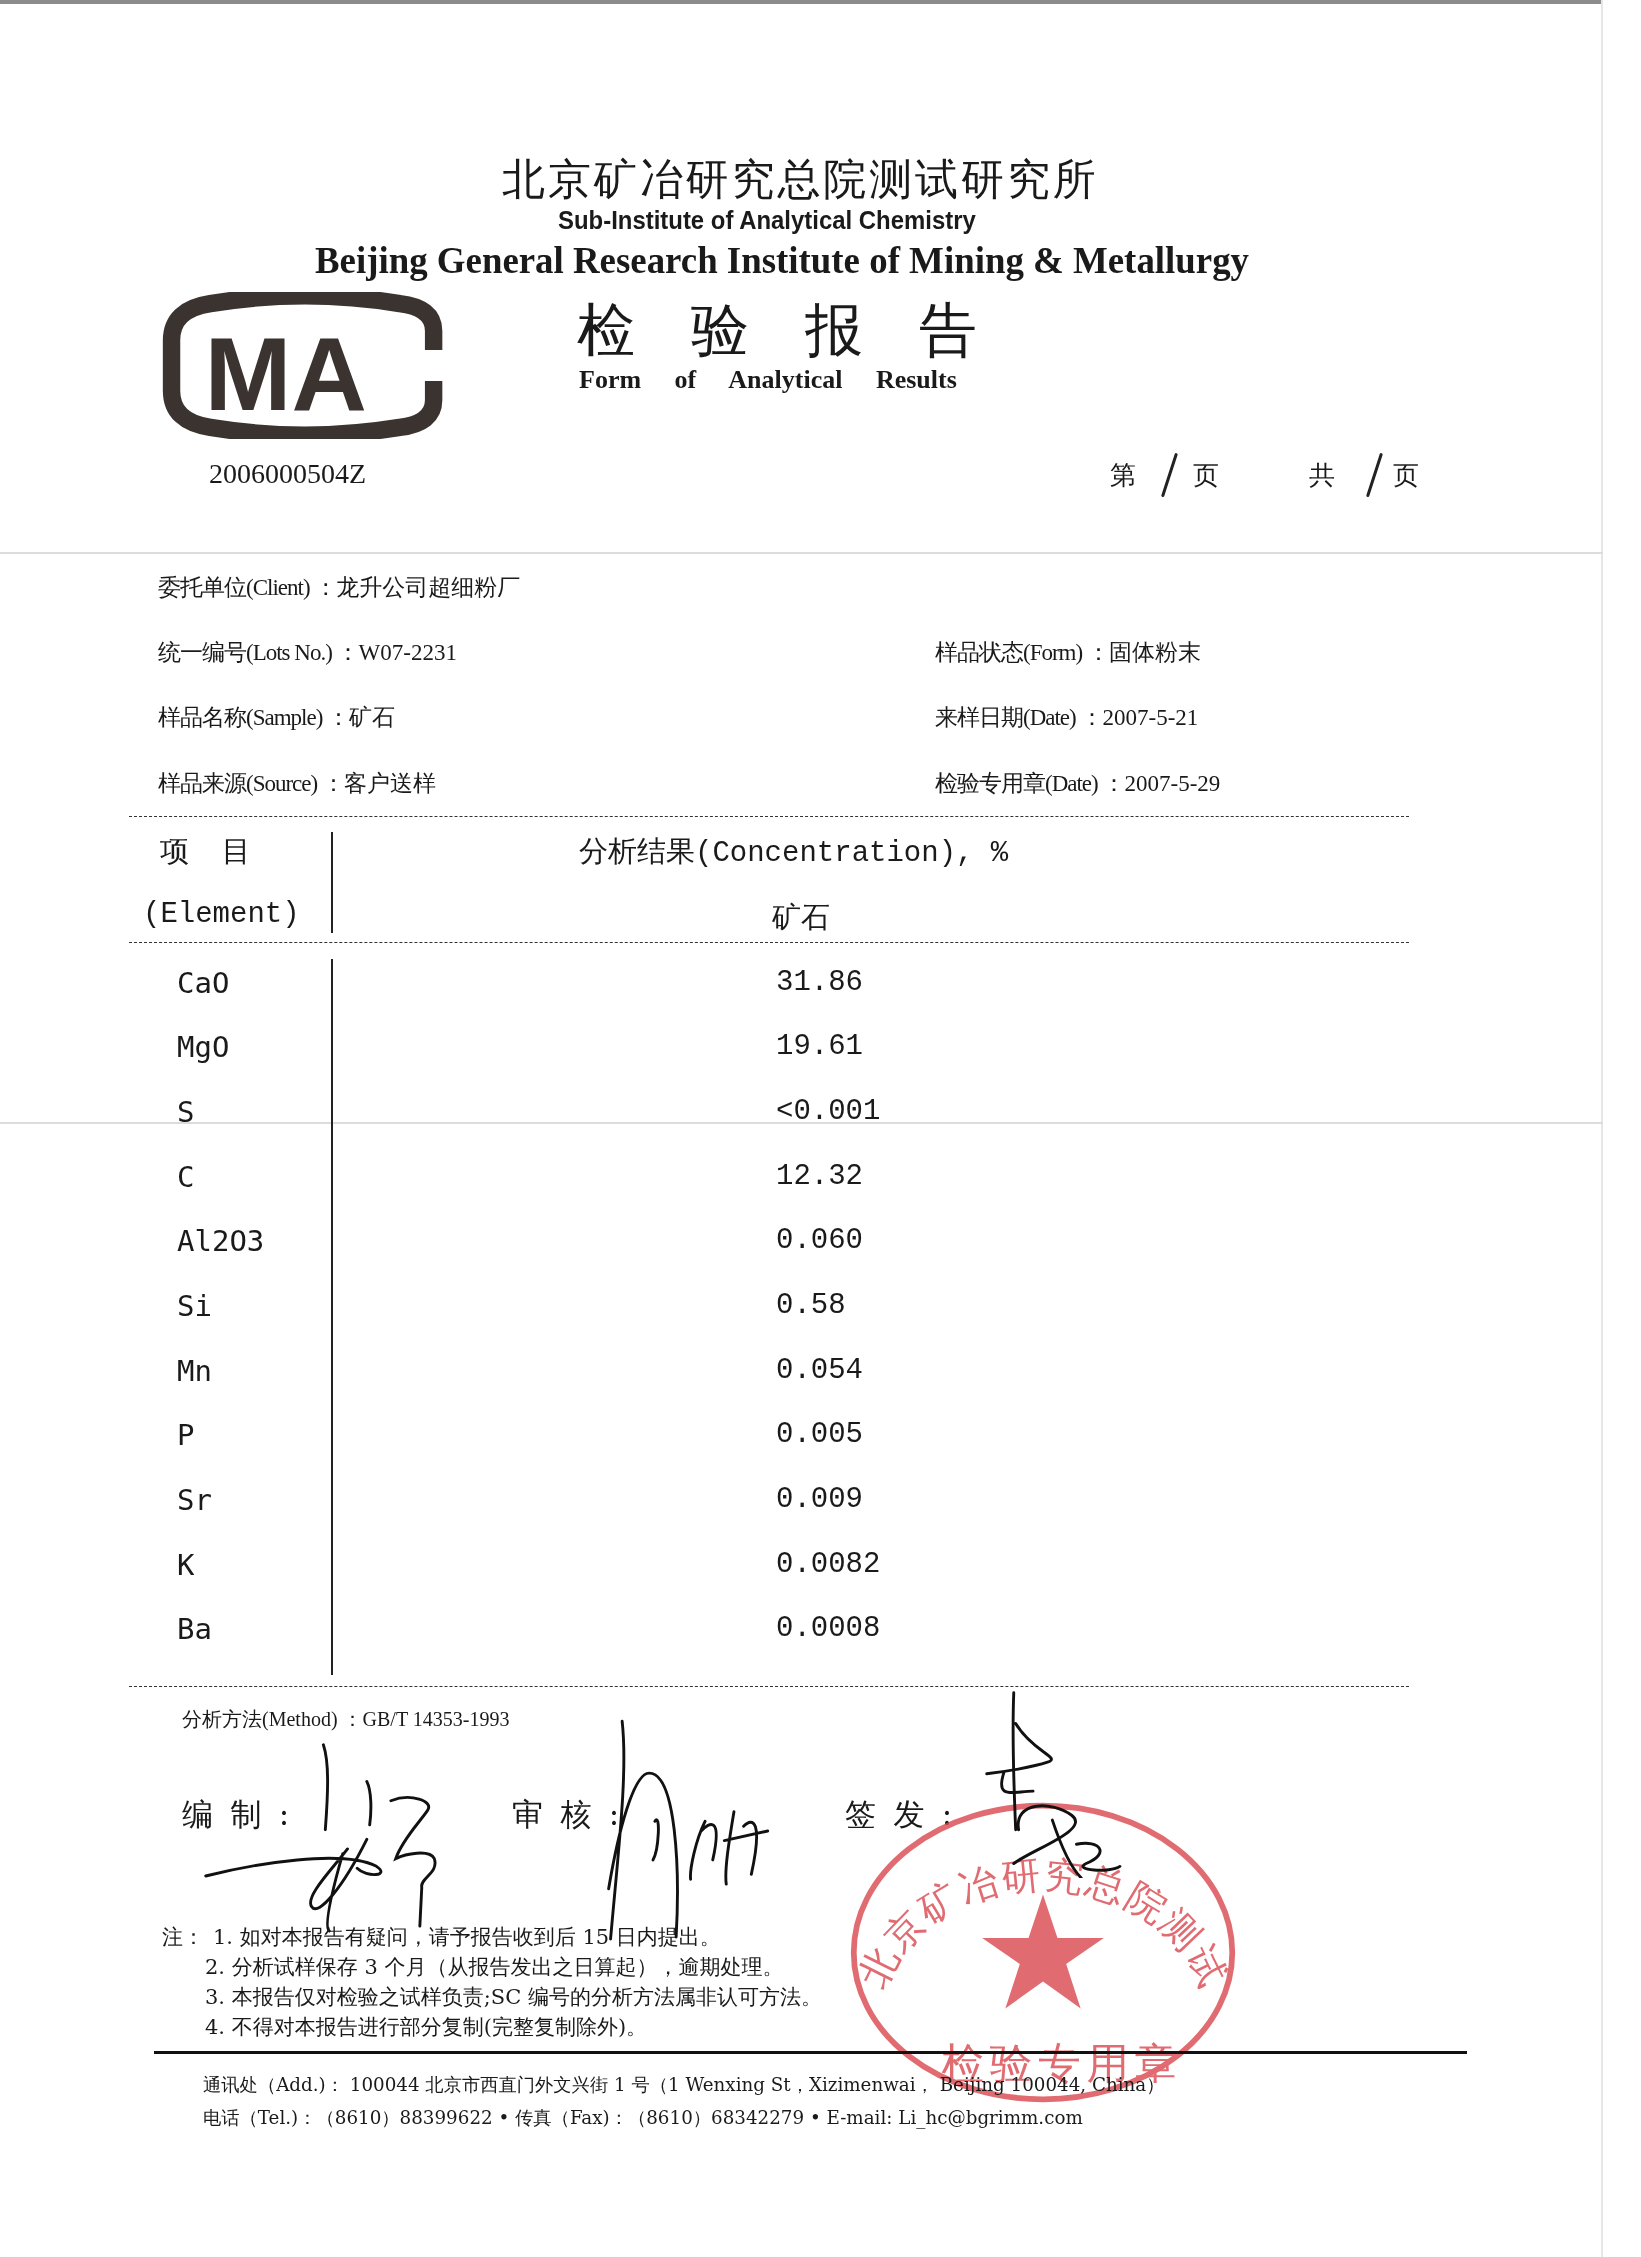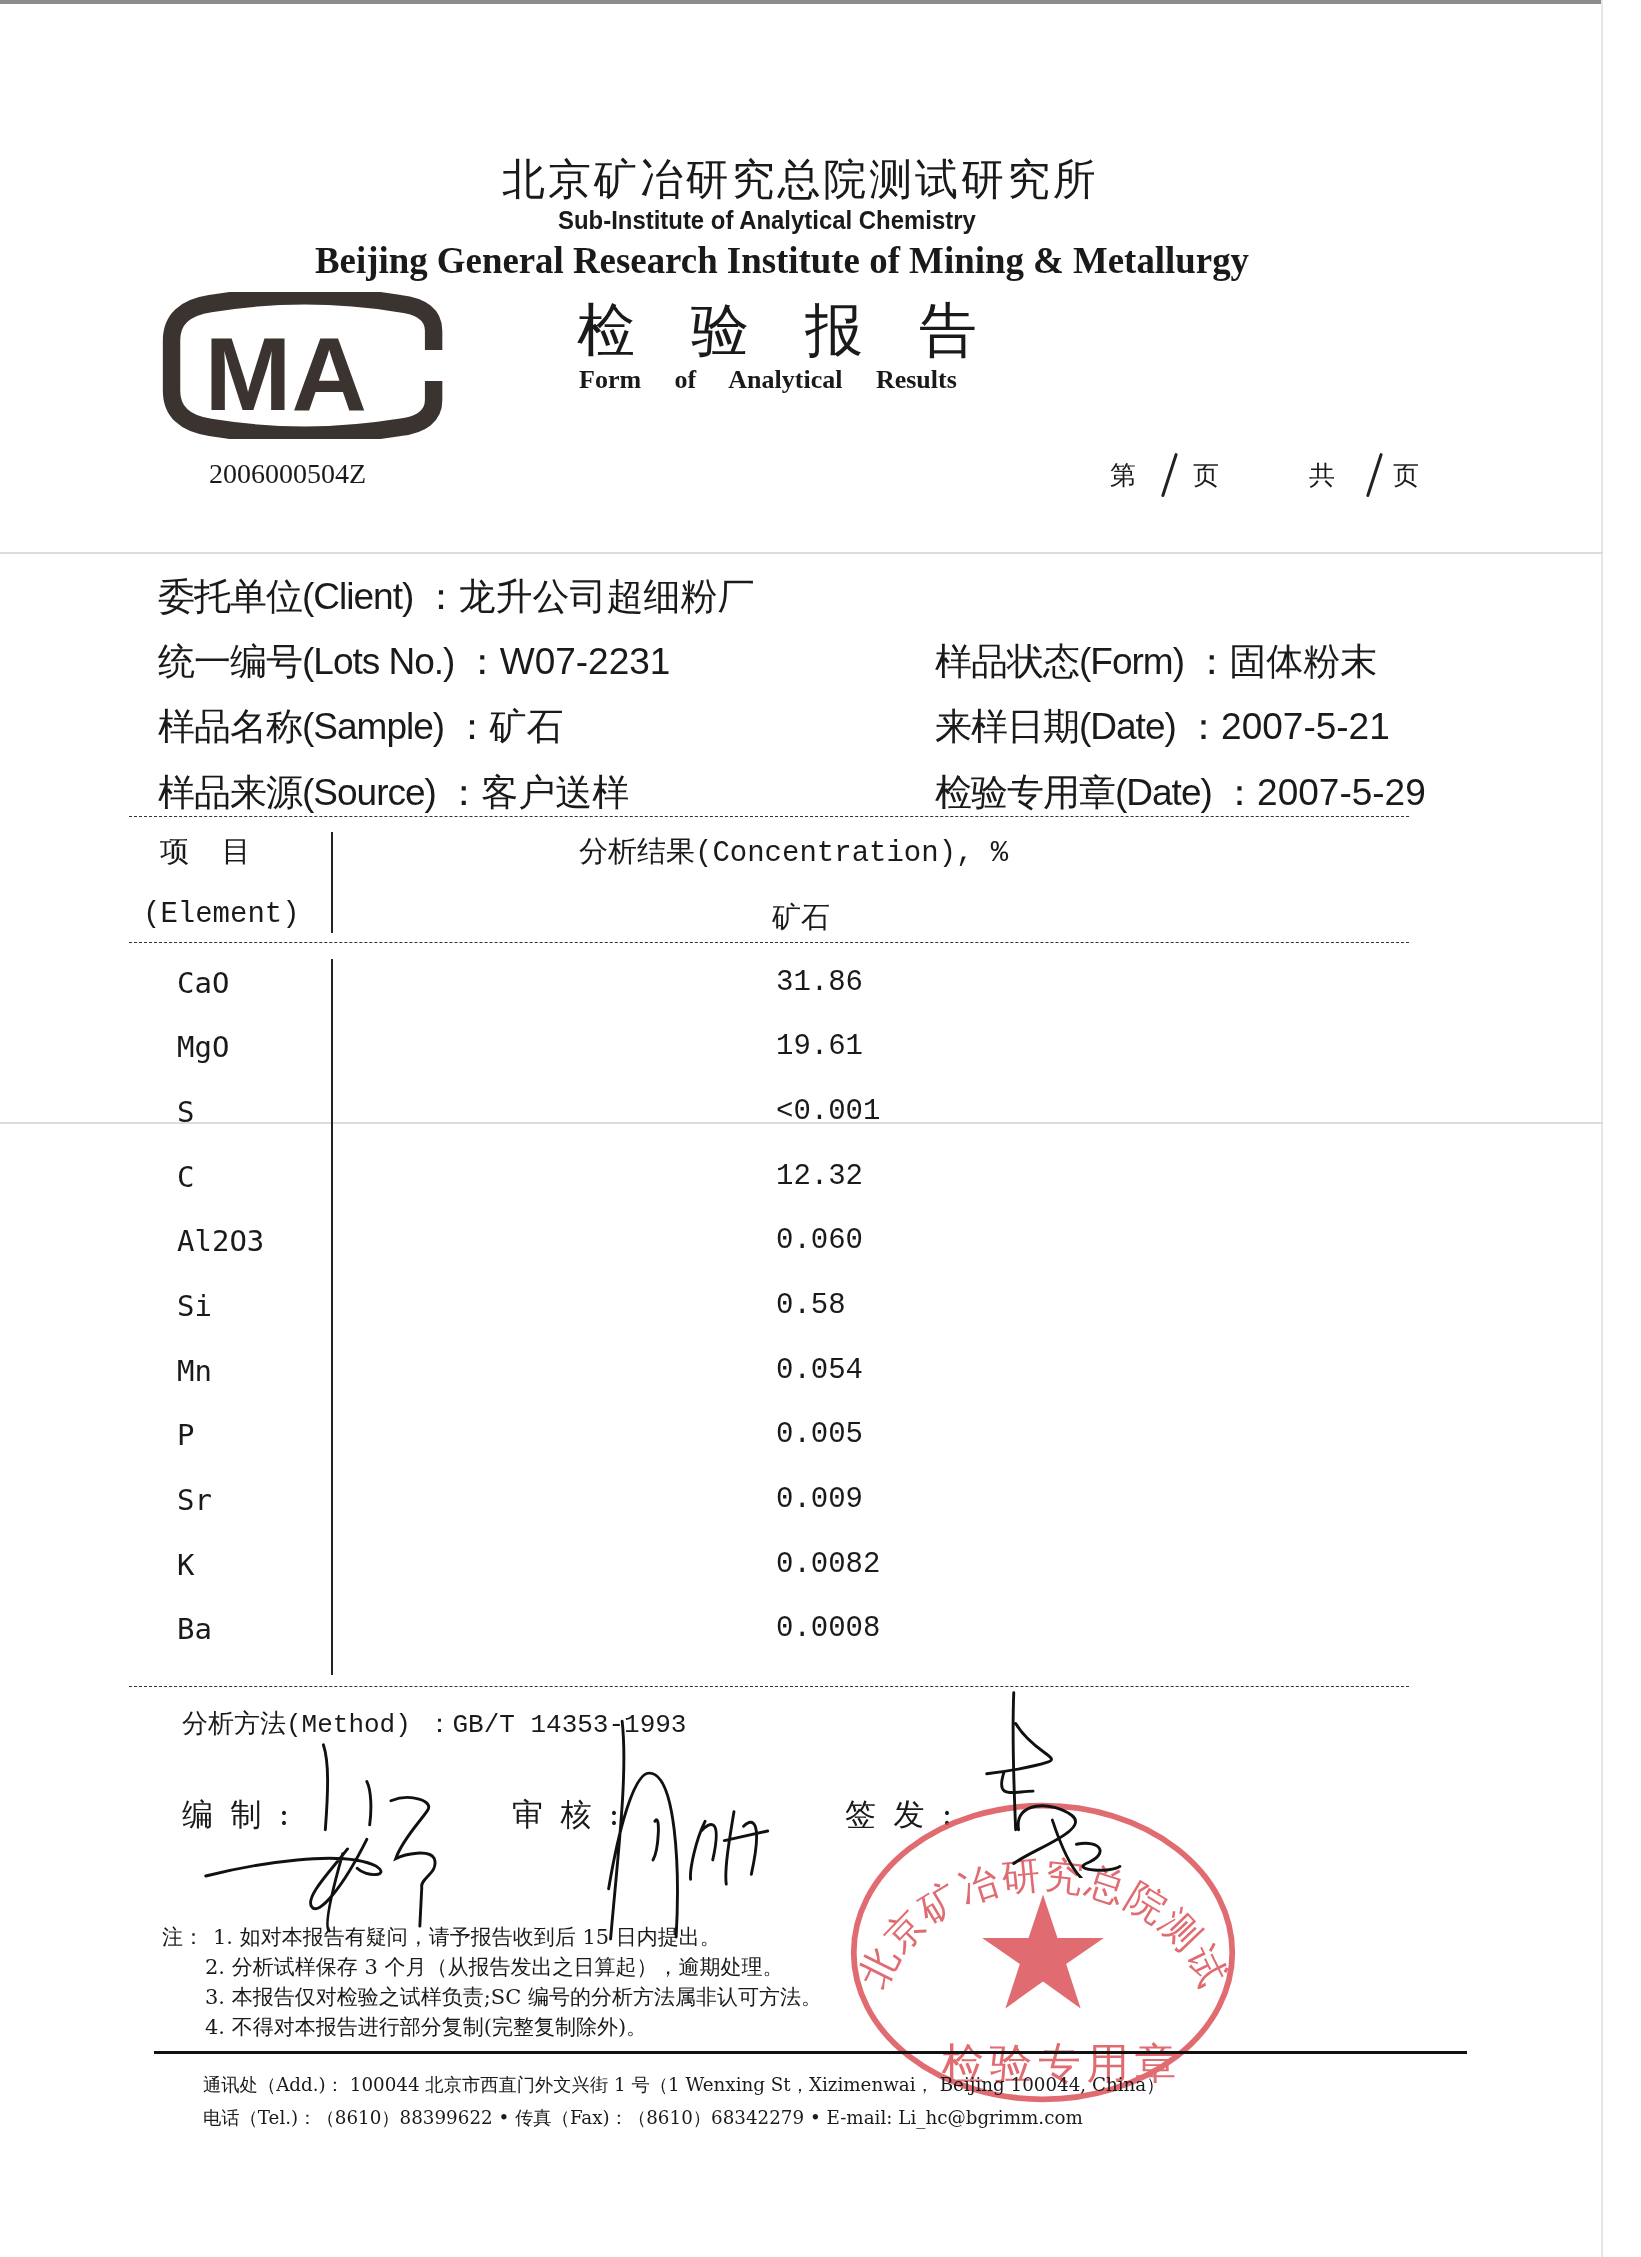--- a/index.html
+++ b/index.html
@@ -18,31 +18,31 @@
     .bgrimm { left: 315px; top: 238px; font-size: 38px; font-weight: 700; font-family: "Liberation Serif", serif; transform: scaleX(0.97); transform-origin: left; }
     .report-cn { left: 577px; top: 292px; font-size: 58px; letter-spacing: 56px; font-family: "DejaVu Serif", serif; }
     .report-en { left: 579px; top: 365px; font-size: 26px; font-weight: 700; word-spacing: 27px; }
 
     .cma { position: absolute; left: 158px; top: 292px; width: 294px; height: 147px; }
     .cma-code { left: 209px; top: 458px; font-size: 28px; }
 
     .page-no { top: 458px; font-size: 26px; font-family: "DejaVu Sans", sans-serif; }
     .slash { position: absolute; top: 452px; width: 2.9px; height: 46px; background: #222; transform: rotate(18deg); border-radius: 1.9px; }
 
-    .info { font-size: 37px; font-family: Liberation Sans, sans-serif; }
+    .info { font-size: 23px; font-family: Liberation Serif, serif; }
     .info .lbl { letter-spacing: -1px; }
 
     .dash { position: absolute; height: 0; border-top: 1.9px dashed #333; }
     .vline { position: absolute; width: 1.9px; background: #222; }
 
     .th { font-size: 29px; font-family: Liberation Mono, monospace; }
     .cell-el { font-size: 29px; font-family: "DejaVu Sans Mono", monospace; left: 177px; }
     .cell-val { font-size: 29px; font-family: Liberation Mono, monospace; left: 776px; }
 
-    .method { left: 182px; top: 1706px; font-size: 26px; font-family: Liberation Mono, monospace; }
+    .method { left: 182px; top: 1706px; font-size: 20px; font-family: Liberation Serif, serif; }
     .sig-lbl { font-size: 31px; font-family: "DejaVu Serif", serif; top: 1794px; letter-spacing: 17.4px; }
     .sig { position: absolute; }
 
     .notes { left: 162px; font-size: 21px; font-family: "DejaVu Serif", serif; }
     .footer-line { position: absolute; left: 154px; top: 2051px; width: 1313px; height: 2.9px; background: #111; }
     .footer { left: 203px; font-size: 18.3px; font-family: "DejaVu Serif", serif; }
 
     .stamp { position: absolute; left: 845px; top: 1798px; width: 396px; height: 309px; pointer-events: none; opacity: 0.8; }
   </style>
 </head>

